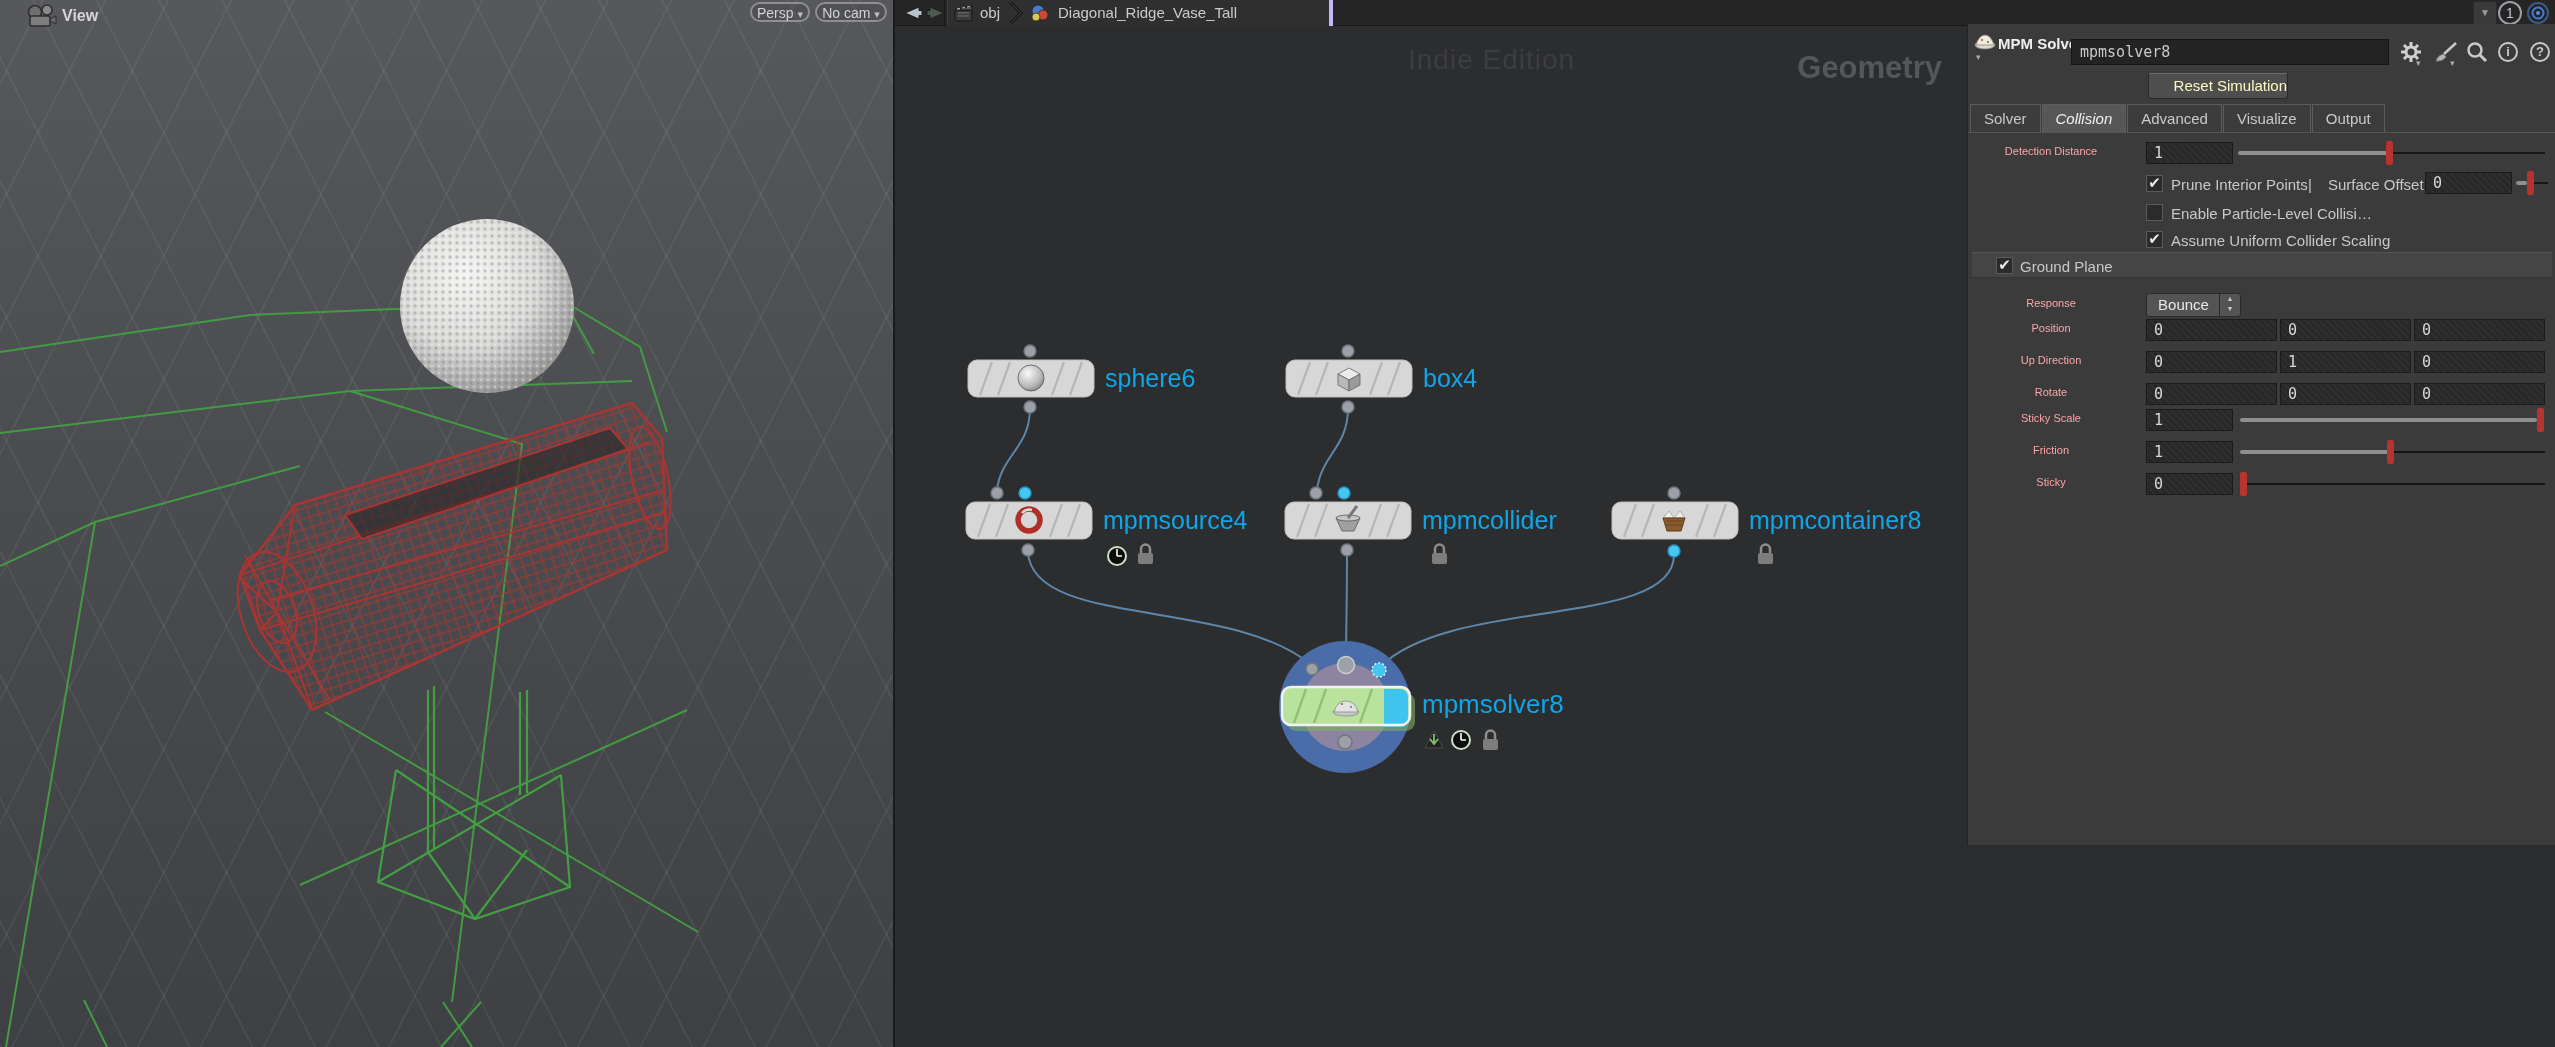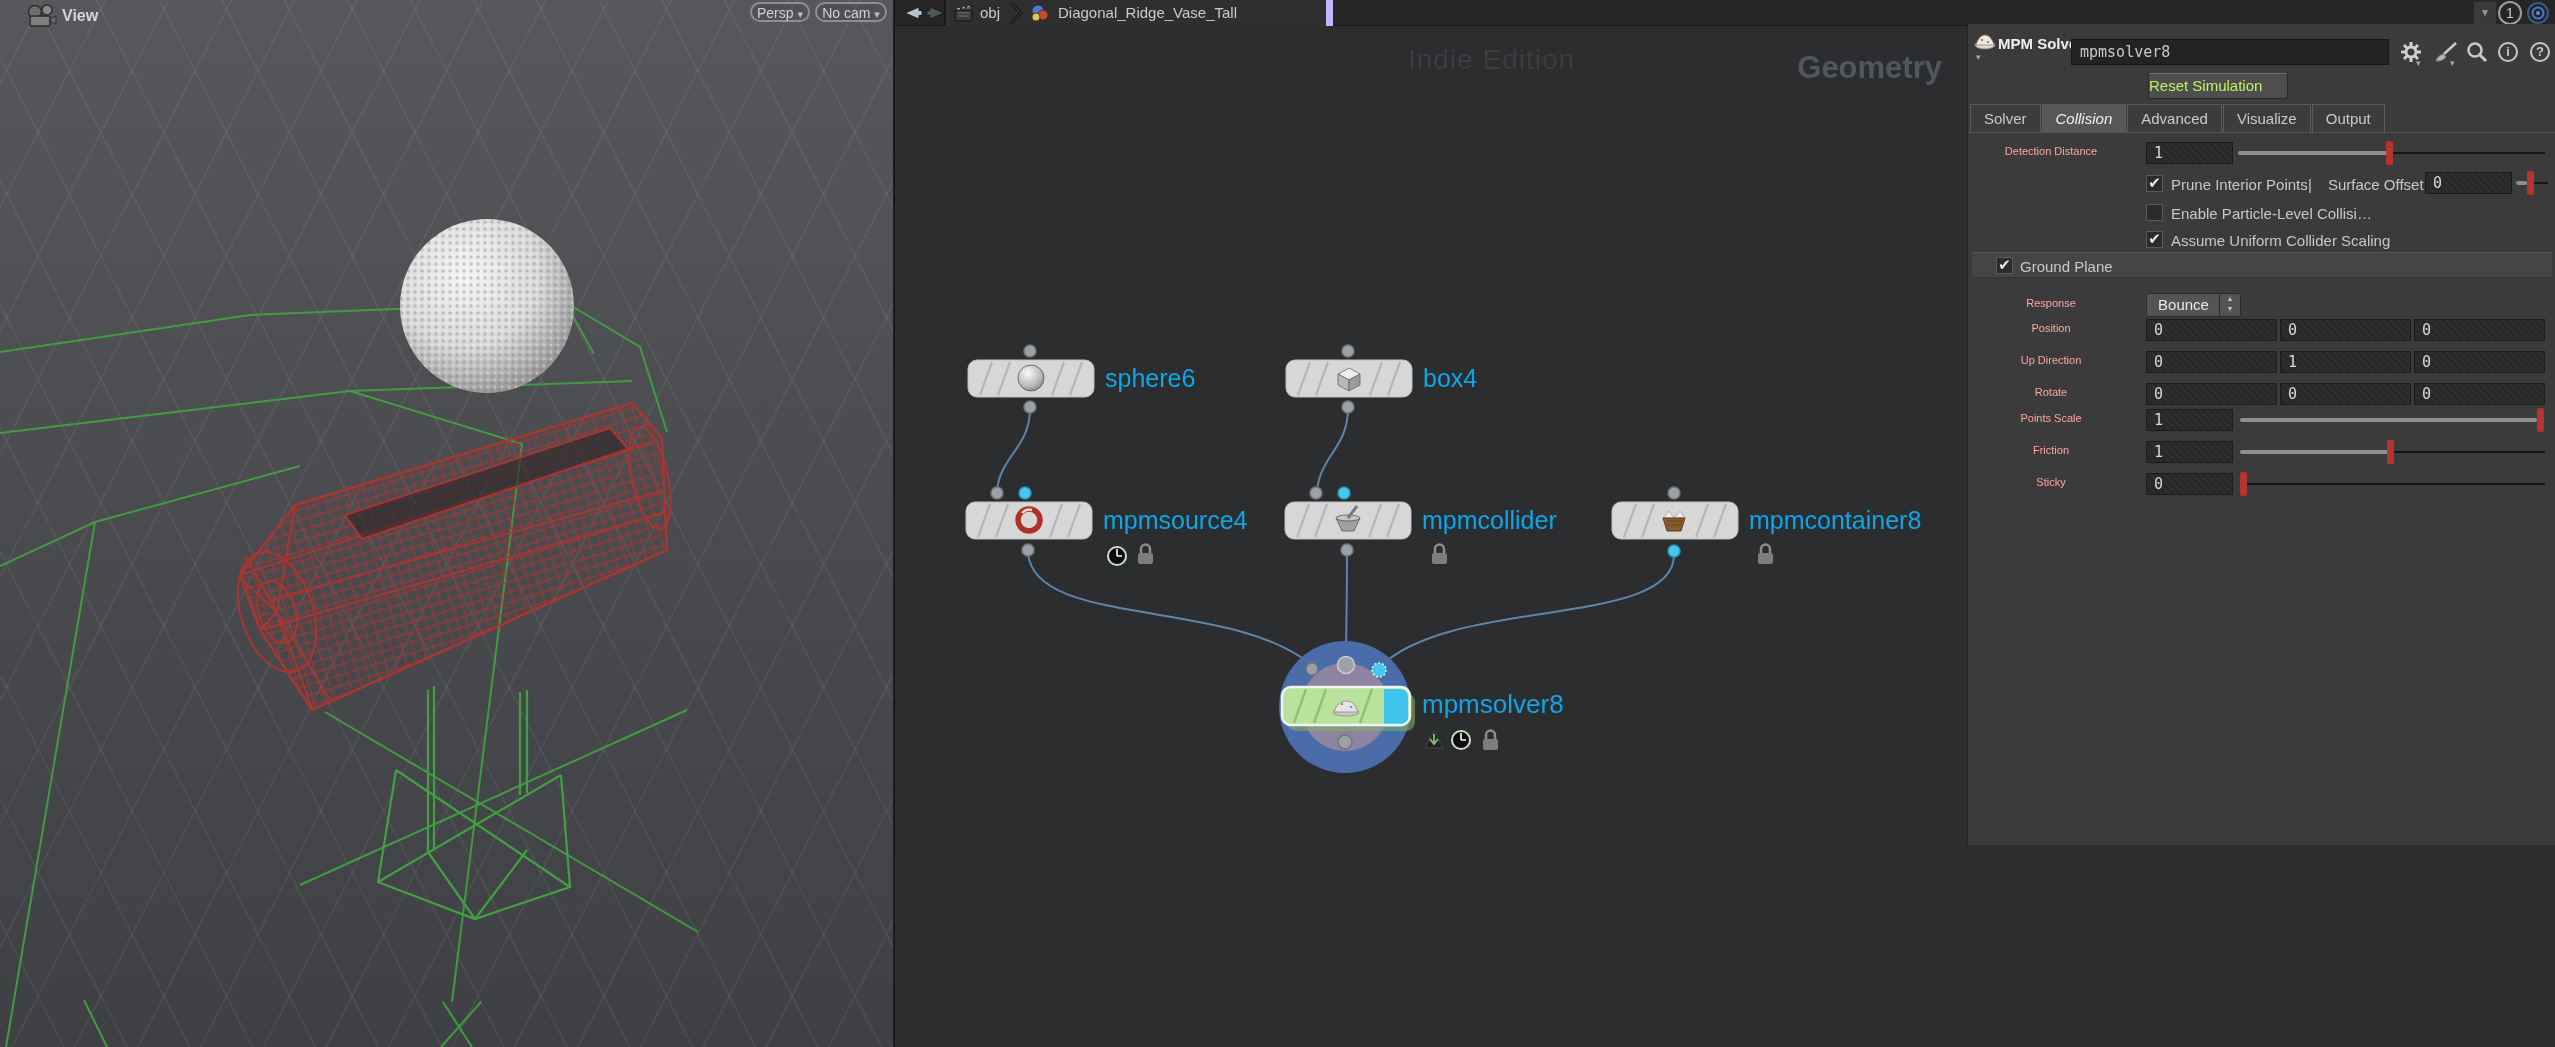--- a/index.html
+++ b/index.html
@@ -17,21 +17,21 @@
   .vp-cam-icon{position:absolute;left:26px;top:4px;}
   .pill{position:absolute;top:2px;height:20px;border:2px solid #8f8f8f;border-radius:12px;
     color:#d2d2d2;font-size:14px;line-height:19px;text-align:center;box-sizing:border-box;background:rgba(60,60,62,.25);}
   .pill .caret{font-size:11px;color:#bdbdbd;}
   #pill-persp{left:750px;width:60px;}
   #pill-cam{left:815px;width:72px;}
 
   
   #network{position:absolute;left:893px;top:0;width:1662px;height:1047px;background:#2c2d2f;border-left:2px solid #1b1b1b;box-sizing:border-box;}
   #net-bar{position:absolute;left:0;top:0;width:1662px;height:26px;background:#252525;border-bottom:1px solid #1a1a1a;box-sizing:border-box;}
-  #net-tab{position:absolute;left:52px;top:0;width:386px;height:26px;background:#2f2f2f;border-left:1px solid #3d3d3d;border-right:7px solid #c4b5fd;box-sizing:border-box;}
+  #net-tab{position:absolute;left:52px;top:0;width:386px;height:26px;background:#2f2f2f;border-left:1px solid #3d3d3d;border-right:4px solid #c4b5fd;box-sizing:border-box;}
   .crumb-text{position:absolute;top:4px;font-size:15px;color:#cbcbcb;}
   #watermark{position:absolute;left:513px;top:44px;font-size:28px;color:#3c3d40;letter-spacing:1px;}
   #pane-type{position:absolute;right:613px;top:50px;font-size:31px;font-weight:bold;color:#53565a;}
   .nav-sep{position:absolute;left:49px;top:0;width:1px;height:26px;background:#181818;}
   #net-menu-btn{position:absolute;left:1578px;top:1px;width:24px;height:24px;background:#3a3a3a;border:1px solid #2a2a2a;box-sizing:border-box;
      color:#9b9b9b;font-size:10px;text-align:center;line-height:22px;}
   #level-badge{position:absolute;left:1603px;top:1px;width:24px;height:24px;border:2px solid #9aa0a6;border-radius:50%;
      color:#c6cacd;font-size:14px;text-align:center;line-height:21px;box-sizing:border-box;}
   .node-label{position:absolute;font-size:25px;color:#0ea5e9;white-space:nowrap;}
   #solver-label{font-size:26px;}
@@ -39,21 +39,21 @@
   
   #panel{position:absolute;left:1967px;top:24px;width:588px;height:821px;background:#3b3b3b;border-left:1px solid #242424;box-sizing:border-box;}
   #panel .hdr-title{position:absolute;left:30px;top:11px;font-size:15px;font-weight:bold;color:#efefef;}
   #node-name-field{position:absolute;left:103px;top:15px;width:318px;height:26px;background:#232323;border:1px solid #151515;
      color:#c9c9c9;font-family:"DejaVu Sans Mono",monospace;font-size:15px;padding:0 8px;box-sizing:border-box;}
   .hdr-icon{position:absolute;top:17px;}
   .circle-icon{position:absolute;top:18px;width:20px;height:20px;border:2px solid #c9c9c9;border-radius:50%;box-sizing:border-box;
      color:#c9c9c9;font-size:13px;font-weight:bold;text-align:center;line-height:16px;}
   .mini-caret{position:absolute;font-size:9px;color:#aaa;}
   #reset-btn{position:absolute;left:180px;top:49px;width:140px;height:26px;background:#4e4e4e;border:1px solid #292929;border-top-color:#6e6e6e;
-     border-radius:3px;color:#bef264;font-size:15px;text-align:left;line-height:24px;box-sizing:border-box;}
+     border-radius:3px;color:#fef9c3;font-size:15px;text-align:right;line-height:24px;box-sizing:border-box;}
   #tabs{position:absolute;left:2px;top:80px;height:29px;display:flex;}
   .tab{height:29px;padding:0 13px;background:#3c3c3c;border:1px solid #5c5c5c;box-sizing:border-box;
      color:#c9c9c9;font-size:15px;line-height:27px;margin-right:1px;}
   .tab.active{background:#575757;color:#efefef;font-style:italic;}
   #tabline{position:absolute;left:0;top:108px;width:588px;height:1px;background:#565656;}
 
   .prm-label{position:absolute;left:0px;width:166px;text-align:center;font-size:11px;color:#fca5a5;}
   .prm-field{position:absolute;height:22px;background:#282828;border:1px solid #1b1b1b;box-sizing:border-box;
      background-image:repeating-linear-gradient(45deg, rgba(255,255,255,.03) 0 2px, transparent 2px 5px);
      color:#d8d8d8;font-family:"DejaVu Sans Mono",monospace;font-size:15px;line-height:20px;padding-left:7px;}
@@ -467,21 +467,21 @@
     <div class="prm-label" style="top:330px;">Up Direction</div>
     <div class="prm-field" style="left:178px;top:327px;width:131px;">0</div>
     <div class="prm-field" style="left:312px;top:327px;width:131px;">1</div>
     <div class="prm-field" style="left:446px;top:327px;width:131px;">0</div>
 
     <div class="prm-label" style="top:362px;">Rotate</div>
     <div class="prm-field" style="left:178px;top:359px;width:131px;">0</div>
     <div class="prm-field" style="left:312px;top:359px;width:131px;">0</div>
     <div class="prm-field" style="left:446px;top:359px;width:131px;">0</div>
 
-    <div class="prm-label" style="top:388px;">Points Scale</div>
+    <div class="prm-label" style="top:388px;">Sticky Scale</div>
     <div class="prm-field" style="left:178px;top:385px;width:87px;">1</div>
     <div>
       <div class="track-active" style="left:272px;top:394px;width:297px;"></div>
       <div class="handle" style="left:569px;top:384px;"></div>
     </div>
 
     <div class="prm-label" style="top:420px;">Friction</div>
     <div class="prm-field" style="left:178px;top:417px;width:87px;">1</div>
     <div>
       <div class="track-active" style="left:272px;top:426px;width:150px;"></div>

